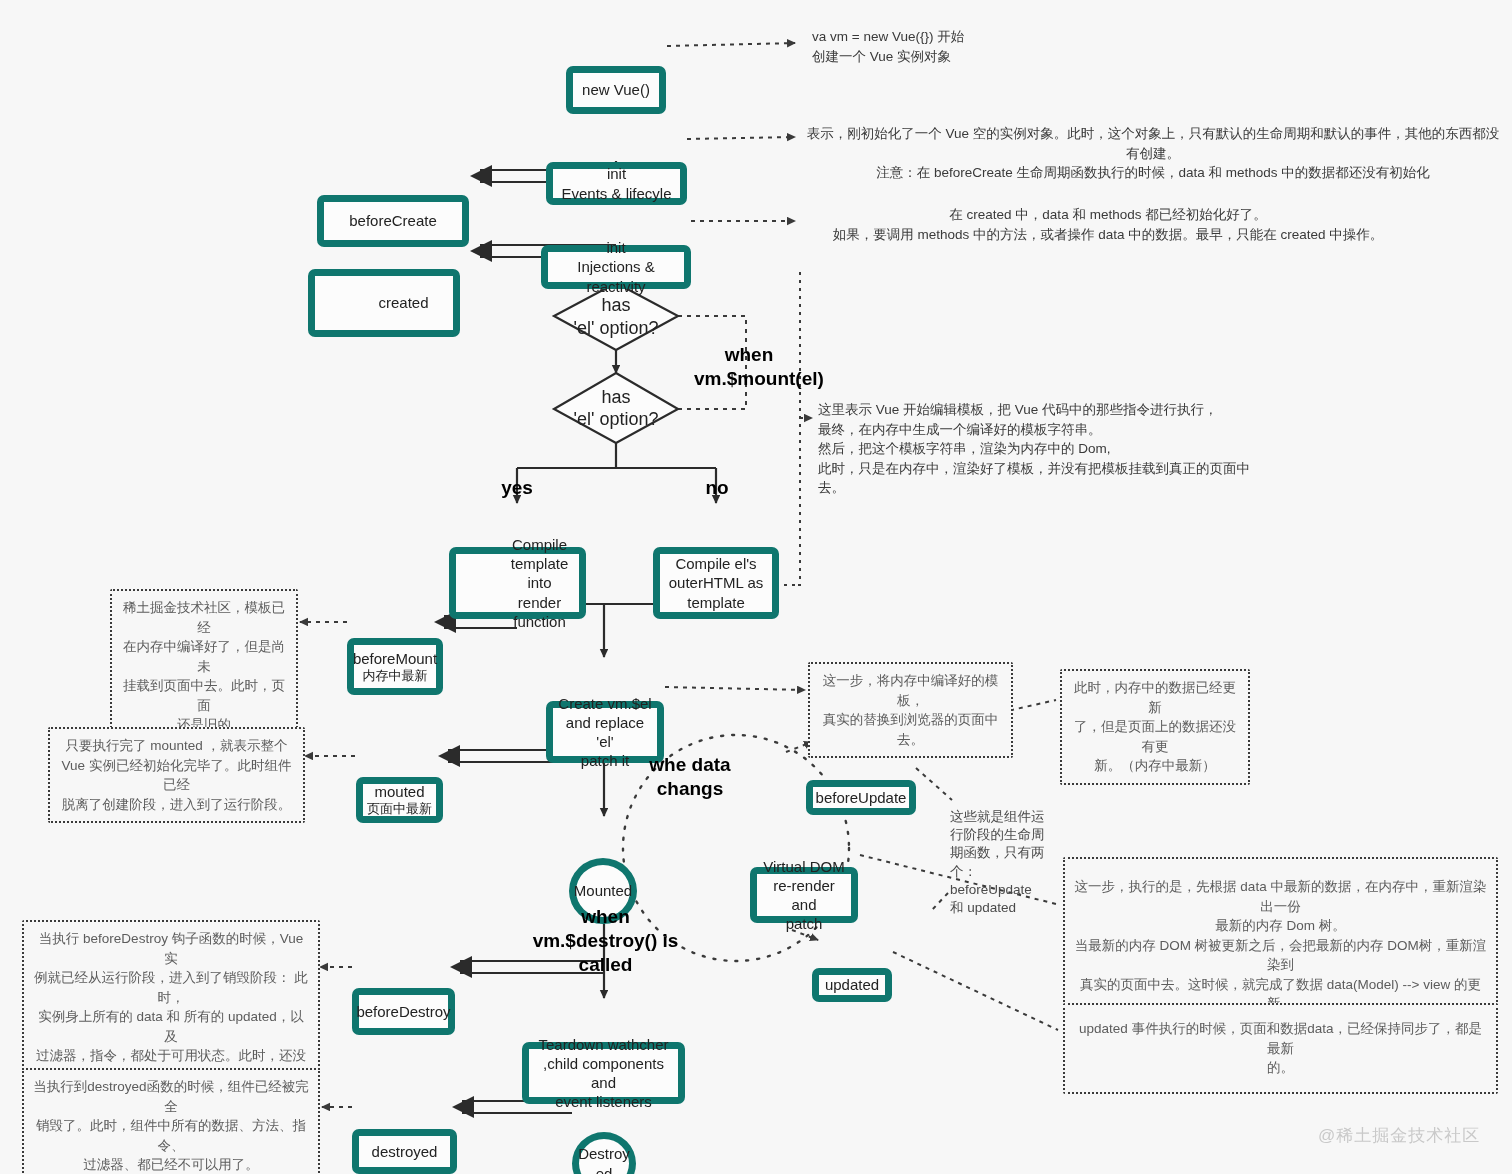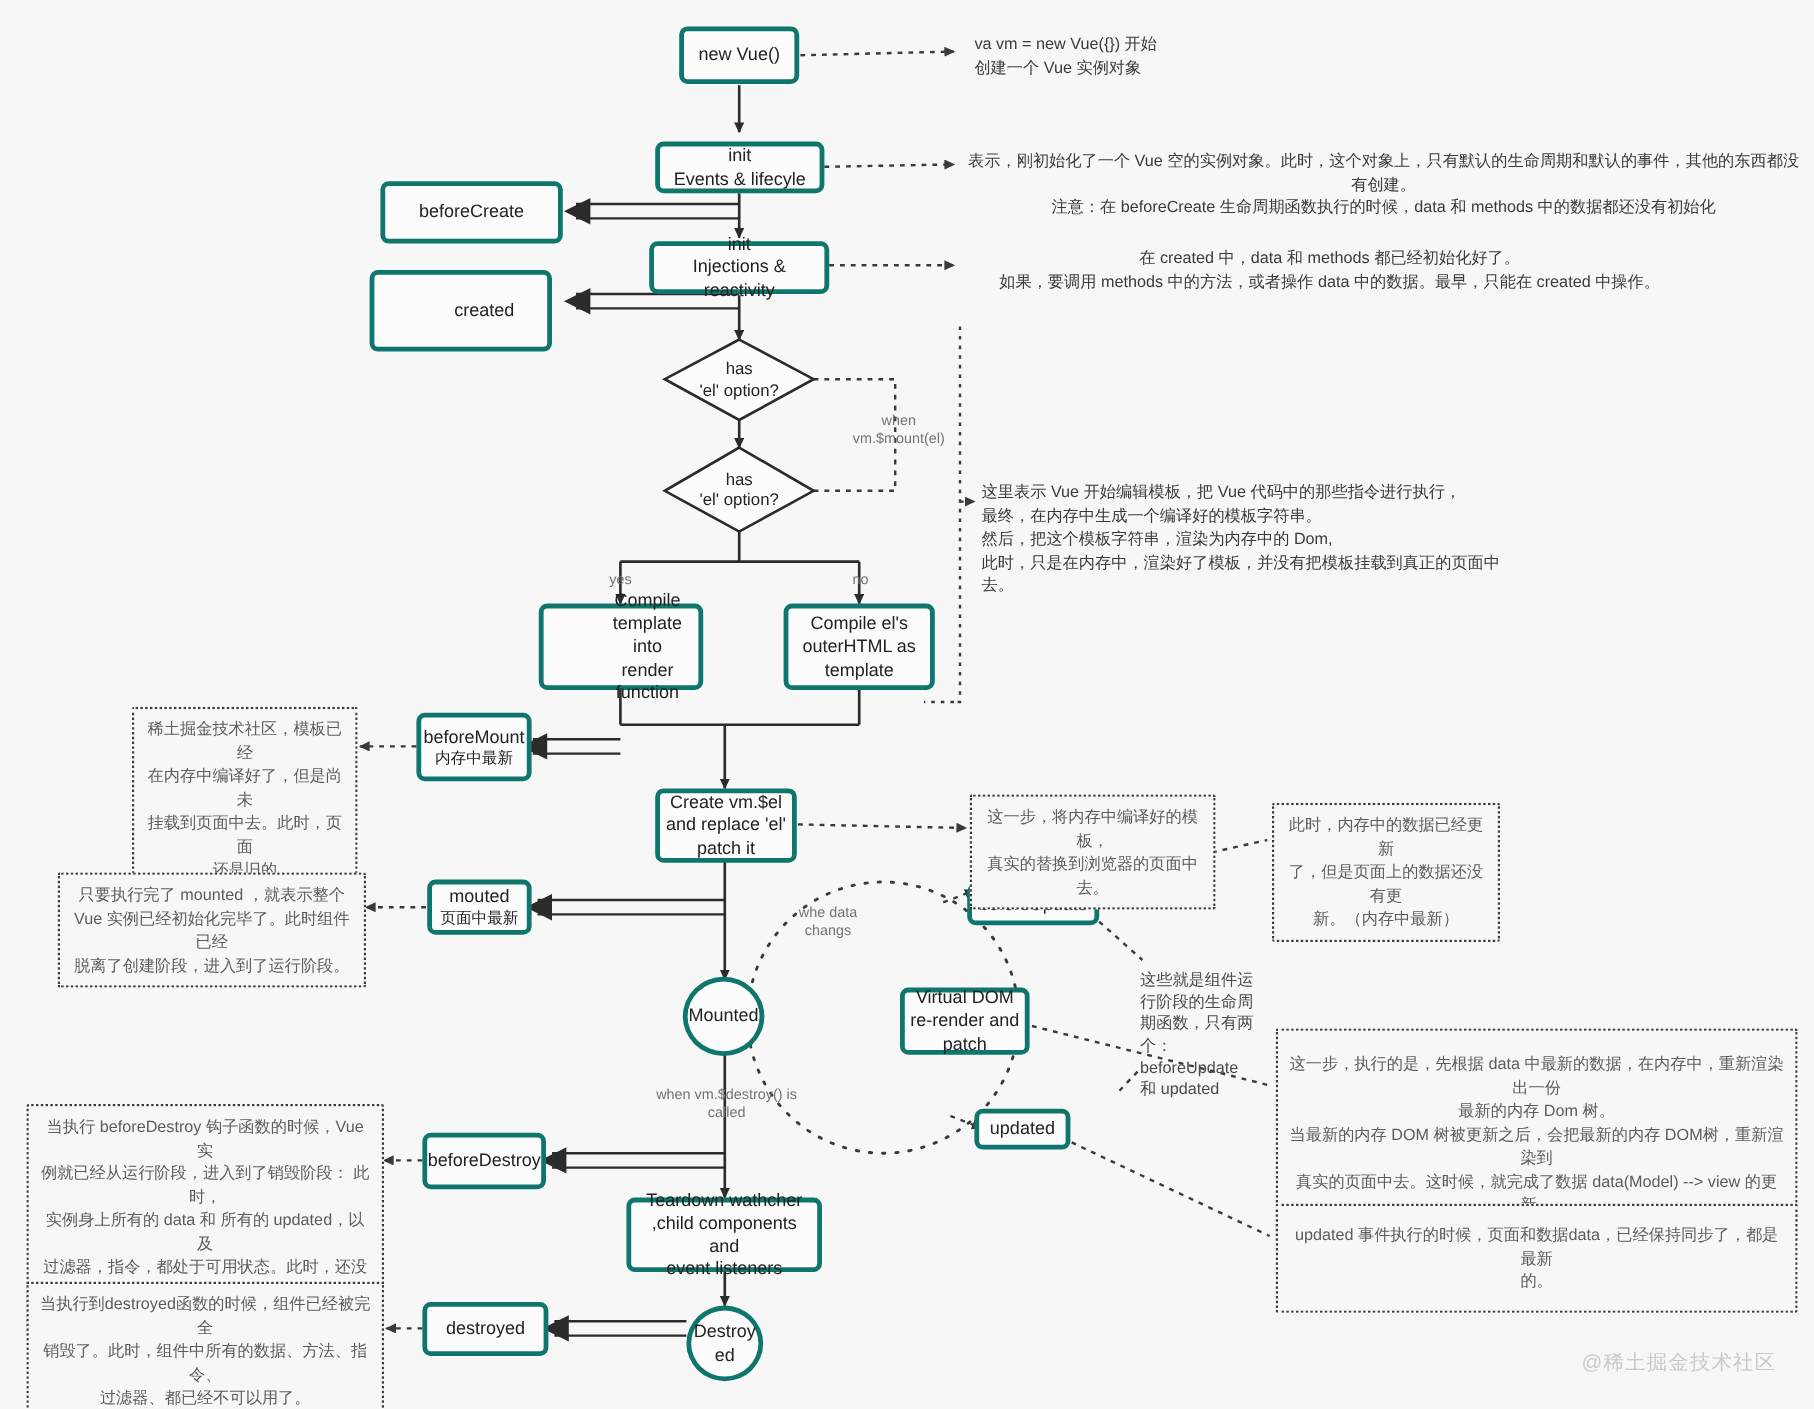--- a/index.html
+++ b/index.html
@@ -1,31 +1,31 @@
 <!DOCTYPE html>
 <html><head>
 <meta charset="utf-8">
 <style>
   html,body{margin:0;padding:0;background:#f7f7f7;}
   body{font-family:"Liberation Sans","DejaVu Sans",sans-serif;}
   #stage{position:relative;width:1512px;height:1174px;background:#f7f7f7;overflow:hidden;}
   svg#wires{position:absolute;left:0;top:0;width:1512px;height:1174px;pointer-events:none;}
 
-  .node{position:absolute;box-sizing:border-box;background:#fcfcfc;border:4px solid #0f766e;
+  .node{position:absolute;box-sizing:border-box;background:#fcfcfc;border:7px solid #0f766e;
         border-radius:7px;display:flex;align-items:center;justify-content:center;text-align:center;
-        color:#222;font-size:15px;line-height:1.28;padding:2px 4px;}
+        color:#222;font-size:15px;line-height:1.28;padding:2px 4px;margin-top:44px;}
   .node.circle{border-radius:50%;}
   .diamond{position:absolute;box-sizing:border-box;}
   .diamond .dlabel{position:absolute;left:0;top:0;width:100%;height:100%;display:flex;
-        align-items:center;justify-content:center;text-align:center;font-size:14px;line-height:1.25;color:#222;}
+        align-items:center;justify-content:center;text-align:center;font-size:18px;line-height:1.25;color:#222;}
 
   .note{position:absolute;box-sizing:border-box;border:2px dotted #3a3a3a;background:#f7f7f7;
         color:#5c5c5c;font-size:13.5px;line-height:1.45;padding:7px 9px;text-align:center;border-radius:2px;}
   .note.plain{border:none;background:transparent;padding:0;color:#3a3a3a;text-align:left;}
-  .edgelabel{position:absolute;color:#737373;font-size:12px;line-height:1.25;text-align:center;}
+  .edgelabel{position:absolute;color:#000000;font-size:19px;line-height:1.25;text-align:center;font-weight:bold;}
   .watermark{position:absolute;color:#c9c9c9;font-size:17px;letter-spacing:1px;}
   .nl{display:block;}
 </style>
 </head>
 <body>
 
 <div id="stage">
 
   <svg id="wires" viewBox="0 0 1512 1174">
     <defs>

